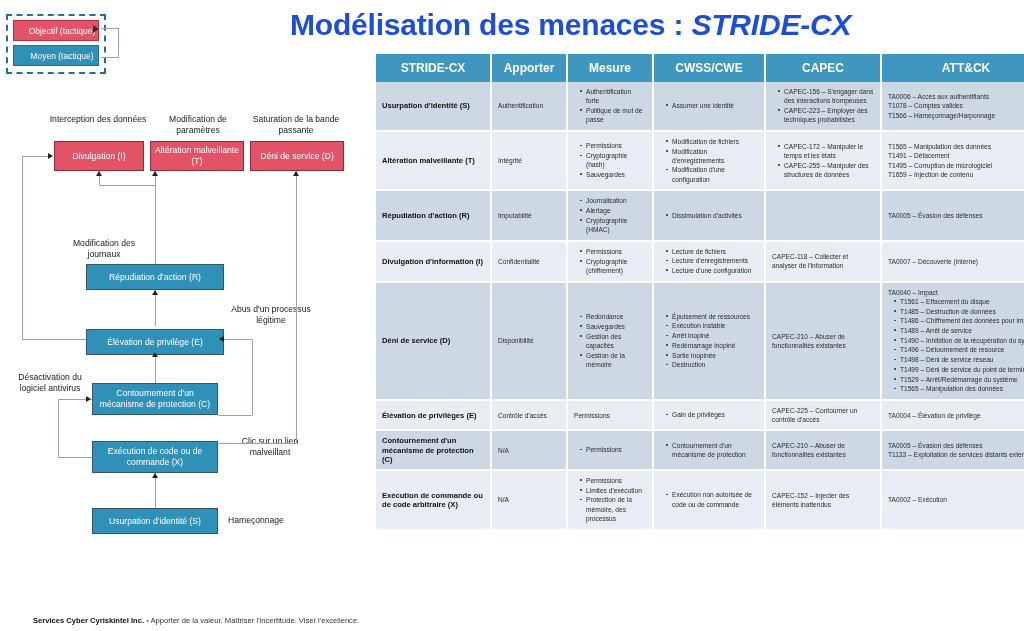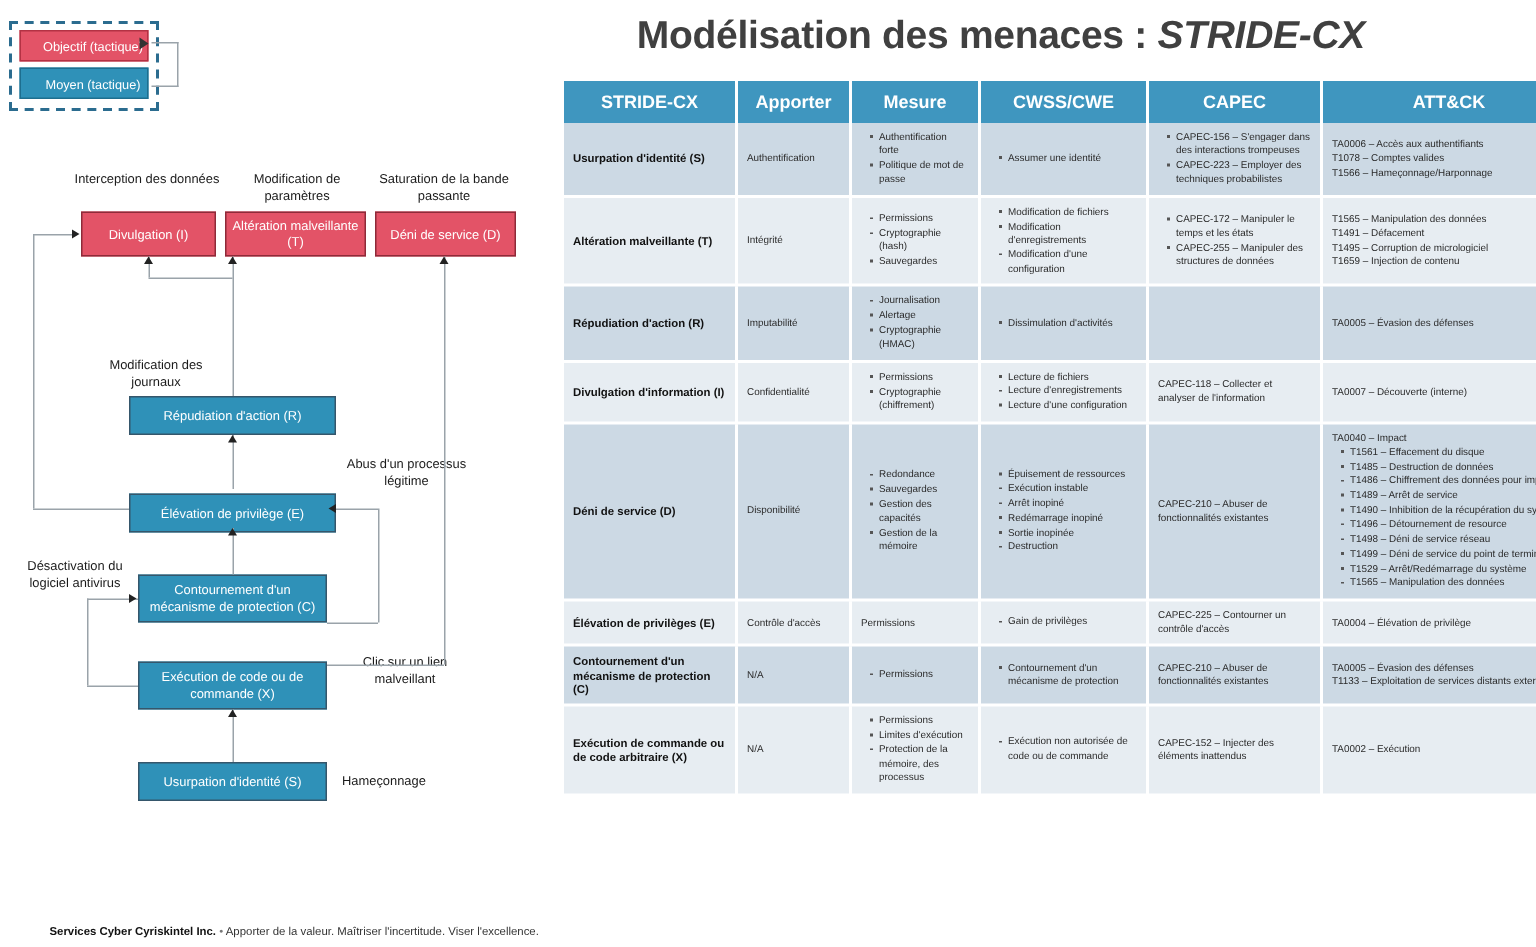--- a/index.html
+++ b/index.html
@@ -7,22 +7,22 @@
     width:1024px;height:631px;
     background:#ffffff;
     font-family:"Liberation Sans", sans-serif;
     color:#222;
     overflow:hidden;
     position:relative;
   }
   
   .title{
     position:absolute;left:290px;top:8px;width:620px;
-    text-align:right;
-    font-size:26px;font-weight:bold;color:#404040;
+    text-align:left;
+    font-size:30px;font-weight:bold;color:#1d4ed8;
     letter-spacing:-0.2px;
     white-space:nowrap;
   }
   .title .ital{font-style:italic;}
 
   
   .legend{
     position:absolute;left:6px;top:14px;width:100px;height:60px;
     border:2px dashed #2b6c8f;
     box-sizing:border-box;

